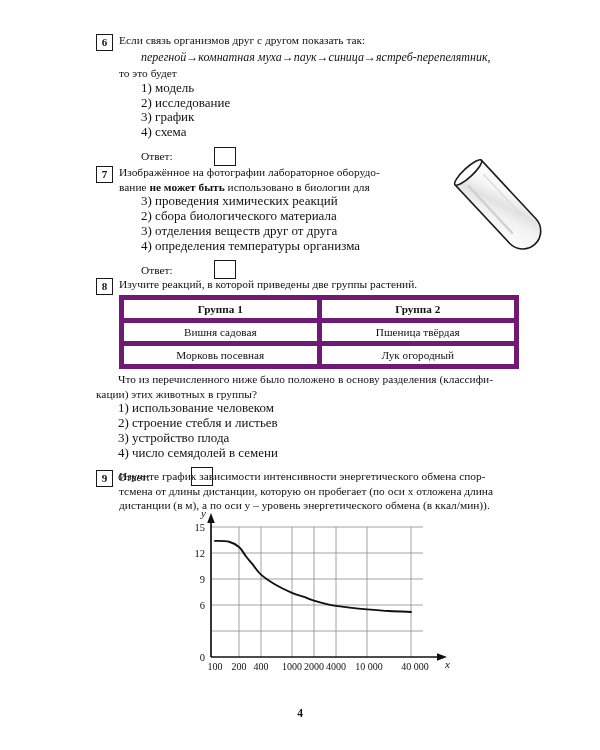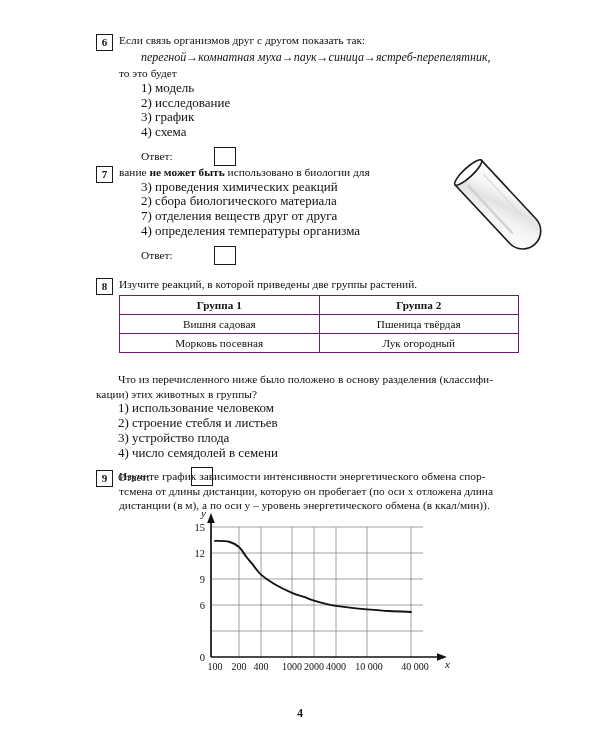--- a/index.html
+++ b/index.html
@@ -97,21 +97,21 @@
   
   .grp-table {
     position: absolute;
     left: 119px;
     top: 295px;
     width: 400px;
     border-collapse: collapse;
     font-size: 11.2px;
   }
   .grp-table td, .grp-table th {
-    border: 1px solid #701a75;
+    border: 5px solid #701a75;
     text-align: center;
     padding: 1.5px 2px;
     height: 15px;
     font-weight: 400;
     font-family: "Liberation Serif", serif;
   }
   .grp-table th {
     font-weight: 700;
   }
   .grp-table td.c1, .grp-table th.c1 { width: 50%; }
@@ -157,25 +157,26 @@
       <div class="answer-row">
         <span class="answer-label">Ответ:</span>
         <span class="answer-box"></span>
       </div>
     </div>
   </div>
 
   <div class="task" style="top:165px;">
     <div class="qnum">7</div>
     <div class="qbody">
+      <p class="lead">Изображённое на фотографии лабораторное оборудо-</p>
       <p class="lead"><span>вание </span><span class="b">не может быть</span><span> использовано в биологии для</span></p>
       <div class="opts">
         <div class="opt">3) проведения химических реакций</div>
         <div class="opt">2) сбора биологического материала</div>
-        <div class="opt">7) отделения веществ друг от друга</div>
+        <div class="opt">3) отделения веществ друг от друга</div>
         <div class="opt">4) определения температуры организма</div>
       </div>
       <div class="answer-row">
         <span class="answer-label">Ответ:</span>
         <span class="answer-box"></span>
       </div>
     </div>
   </div>
 
   <div class="tube-wrap">

